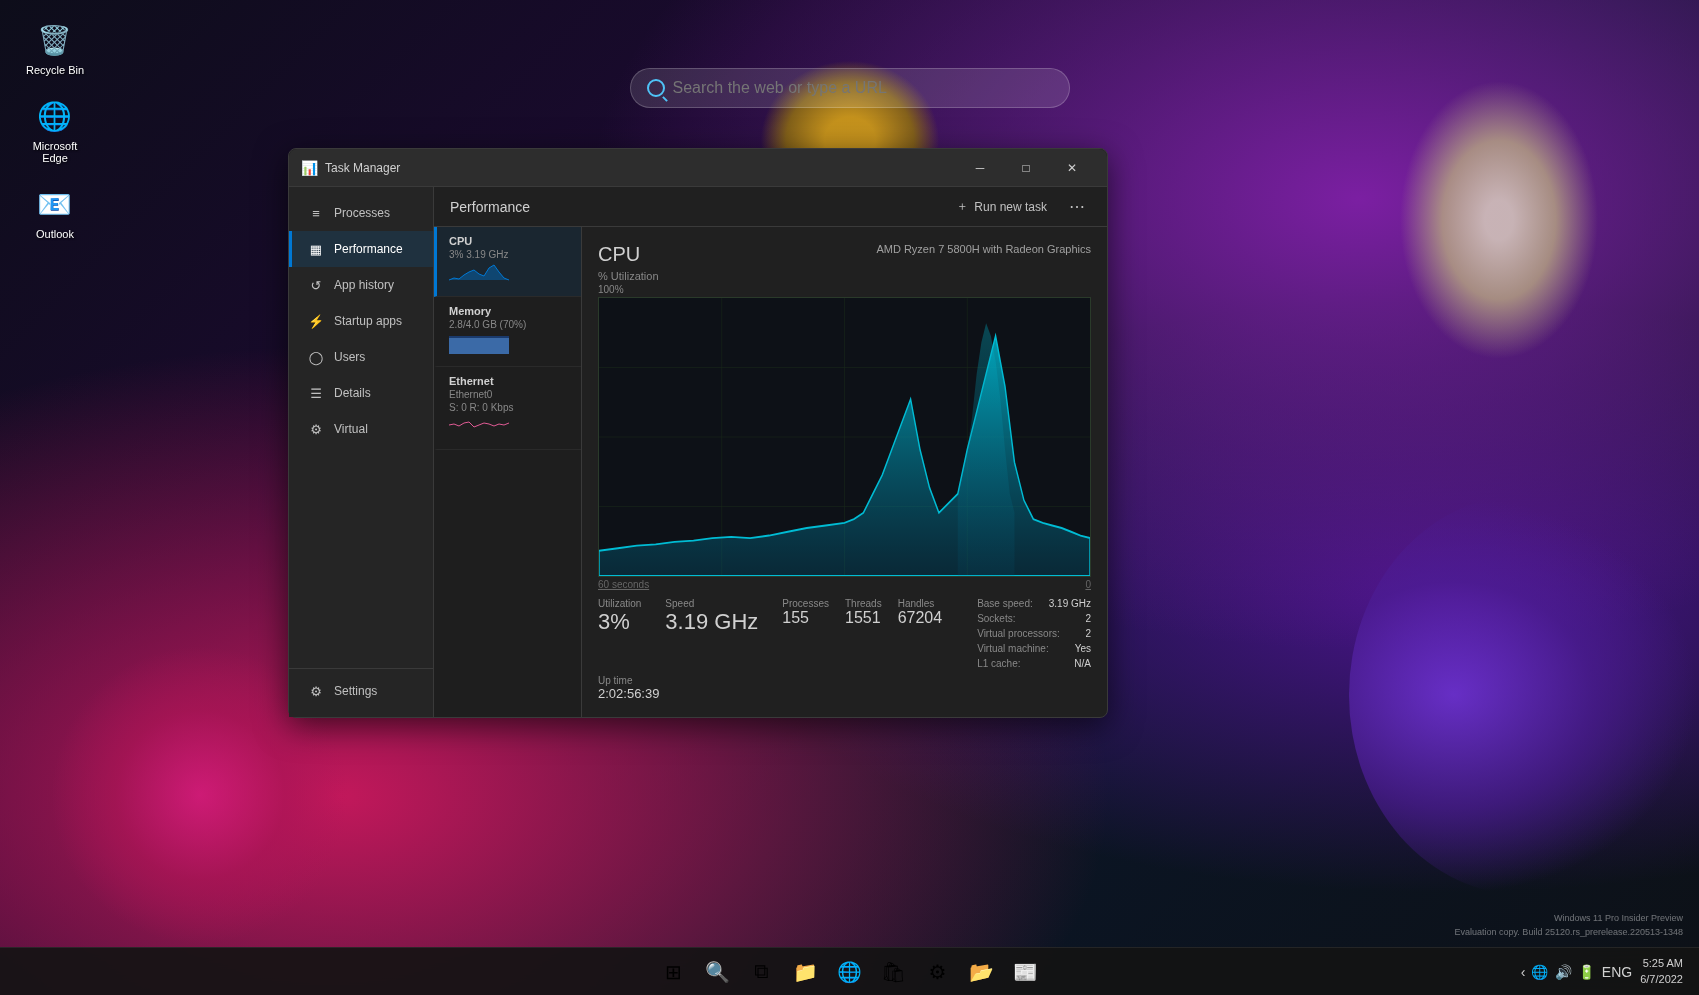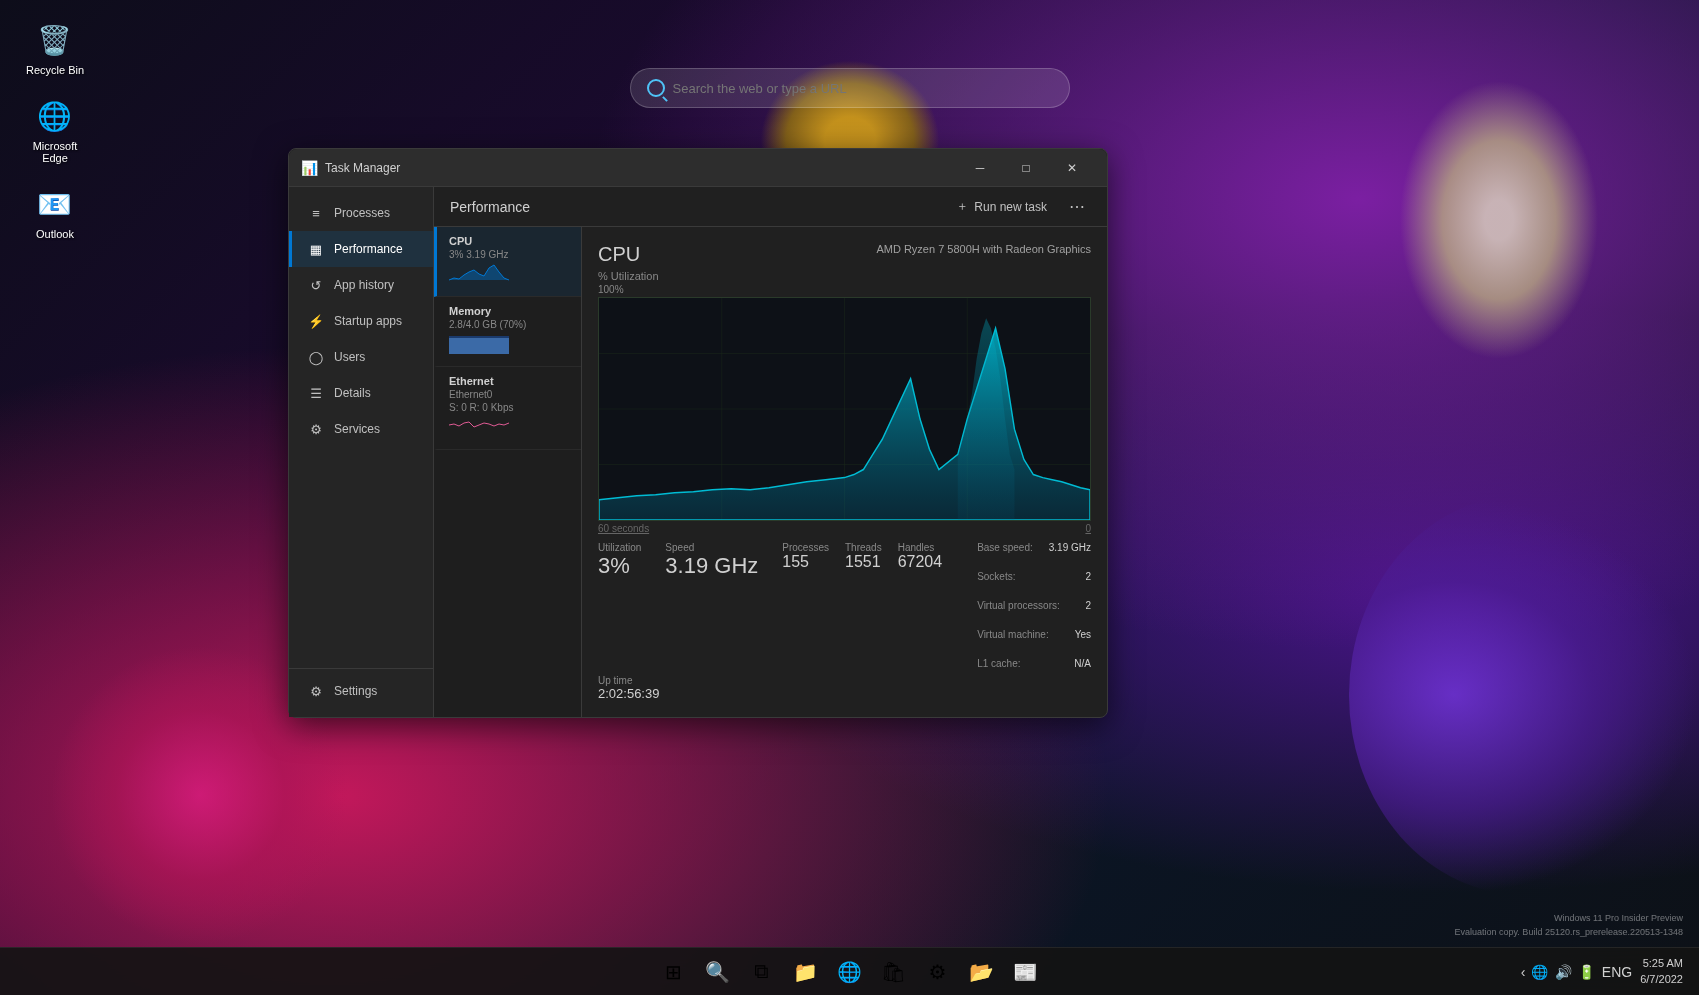--- a/index.html
+++ b/index.html
@@ -138,21 +138,21 @@
       height: 2px;
       background: #4fc3f7;
       transform: rotate(45deg);
     }
 
     .searchbar input {
       background: transparent;
       border: none;
       outline: none;
       color: rgba(255,255,255,0.7);
-      font-size: 13px;
+      font-size: 16px;
       width: 100%;
     }
 
     
     .task-manager {
       position: absolute;
       top: 148px;
       left: 288px;
       width: 820px;
       height: 570px;
@@ -425,21 +425,21 @@
       font-weight: 300;
     }
 
     .stat-value.large {
       font-size: 22px;
     }
 
     .right-stats {
       display: flex;
       flex-direction: column;
-      gap: 18px;
+      gap: 4px;
     }
 
     .right-stat-row {
       display: flex;
       justify-content: space-between;
       gap: 16px;
     }
 
     .right-stat-label { color: #888; font-size: 10px; }
     .right-stat-value { color: #d0d0d0; font-size: 10px; }
@@ -590,21 +590,21 @@
       <div class="tm-sidebar-item">
         <span class="sidebar-icon">◯</span>
         <span>Users</span>
       </div>
       <div class="tm-sidebar-item">
         <span class="sidebar-icon">☰</span>
         <span>Details</span>
       </div>
       <div class="tm-sidebar-item">
         <span class="sidebar-icon">⚙</span>
-        <span>Services</span>
+        <span>Virtual</span>
       </div>
 
       <div class="tm-sidebar-bottom">
         <div class="tm-sidebar-item">
           <span class="sidebar-icon">⚙</span>
           <span>Settings</span>
         </div>
       </div>
     </div>
 

